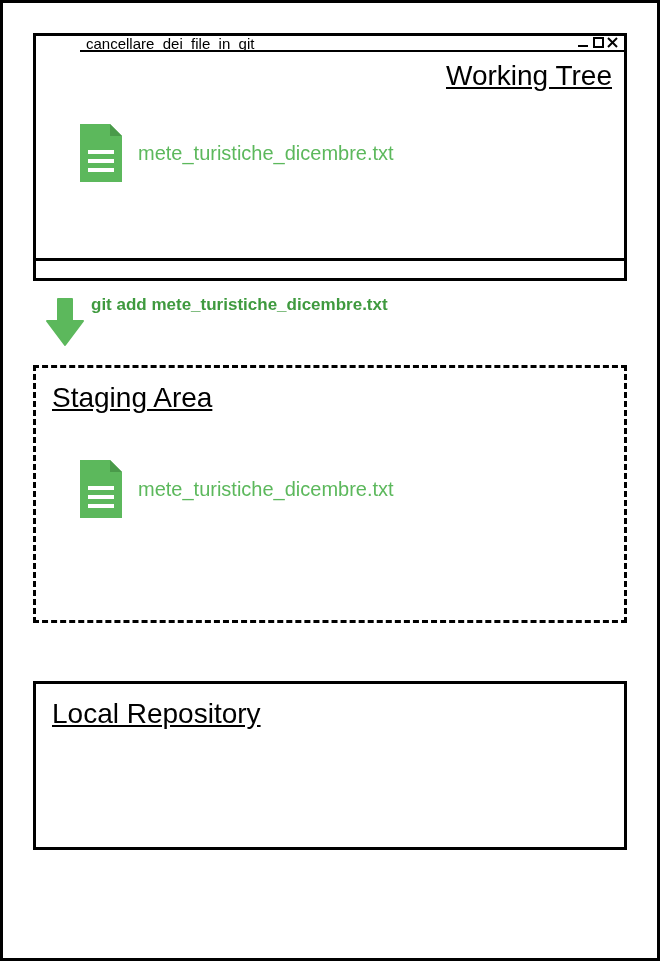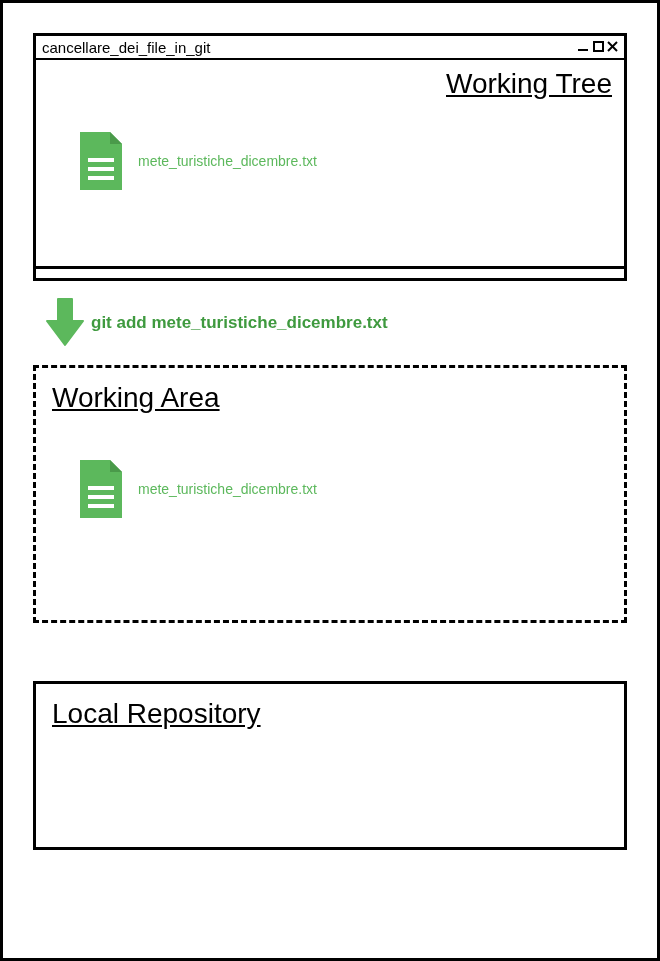--- a/index.html
+++ b/index.html
@@ -26,21 +26,22 @@
       height: 248px;
       margin-bottom: 8px;
     }
     .titlebar {
       display: flex;
       justify-content: space-between;
       align-items: center;
       border-bottom: 2px solid #000;
       padding: 2px 6px;
       font-size: 15px;
-      height: 24px;
+      height: 16px;
+      margin-left: 44px;
     }
     .window-controls {
       font-size: 14px;
       letter-spacing: 1px;
       font-family: sans-serif;
       font-weight: bold;
     }
     .window-body {
       position: relative;
       height: calc(100% - 30px);
@@ -74,25 +75,25 @@
     .file-icon {
       width: 50px;
       height: 62px;
       position: relative;
     }
     .file-icon svg {
       display: block;
     }
     .file-label {
       color: #5cb85c;
-      font-size: 14px;
+      font-size: 20px;
     }
     .arrow-row {
       display: flex;
-      align-items: center;
+      align-items: flex-start;
       gap: 2px;
       margin-top: 14px;
       margin-bottom: 14px;
       margin-left: 8px;
     }
     .arrow-icon {
       width: 48px;
       height: 56px;
     }
     .git-command {
@@ -166,21 +167,21 @@
   <div class="arrow-row">
     <span class="arrow-icon">
       <svg width="48" height="56" viewBox="0 0 48 56">
         <path d="M 17 4 L 31 4 L 31 26 L 42 26 L 24 50 L 6 26 L 17 26 Z" fill="#5cb85c" stroke="#5cb85c" stroke-width="2" stroke-linejoin="round"></path>
       </svg>
     </span>
     <span class="git-command">git add mete_turistiche_dicembre.txt</span>
   </div>
 
   <div class="staging-box">
-    <div class="section-title">Working Area</div>
+    <div class="section-title">Staging Area</div>
     <div class="file-row">
       <span class="file-icon">
         <svg width="50" height="62" viewBox="0 0 50 62">
           <path d="M 4 2 L 34 2 L 46 14 L 46 60 L 4 60 Z" fill="#5cb85c"></path>
           <path d="M 34 2 L 34 14 L 46 14 Z" fill="#4a9a4a"></path>
           <rect x="12" y="28" width="26" height="4" fill="#fff"></rect>
           <rect x="12" y="37" width="26" height="4" fill="#fff"></rect>
           <rect x="12" y="46" width="26" height="4" fill="#fff"></rect>
         </svg>
       </span>

